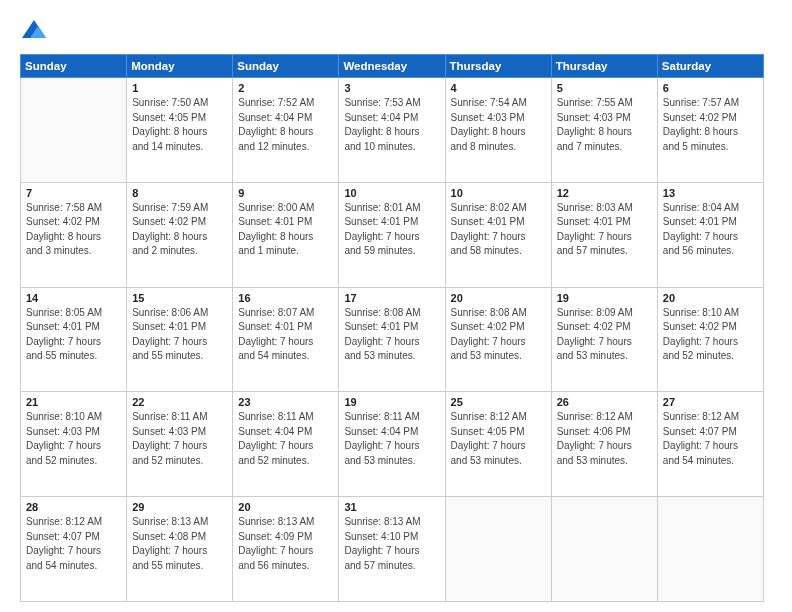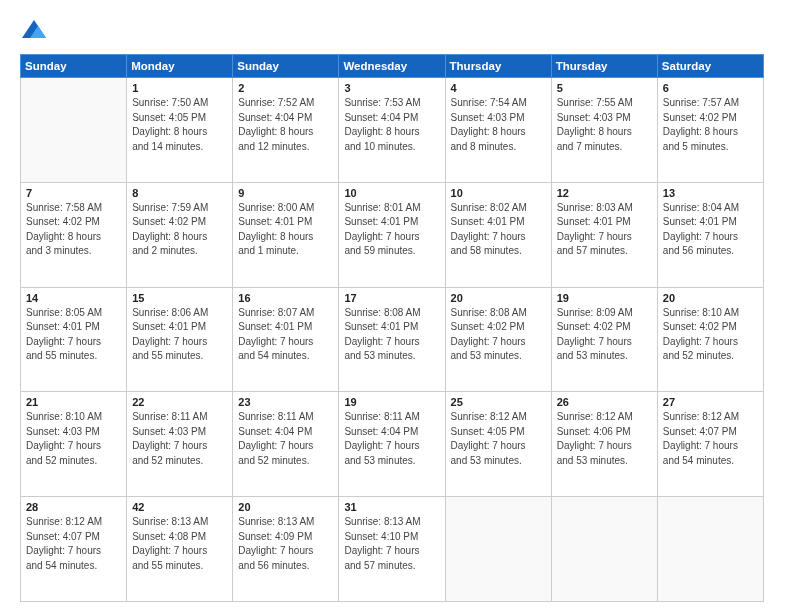--- a/index.html
+++ b/index.html
@@ -254,21 +254,21 @@
             <span class="day-number">27</span>
             <div class="day-info">Sunrise: 8:12 AM<br>Sunset: 4:07 PM<br>Daylight: 7 hours<br>and 54 minutes.</div>
           </td>
         </tr>
         <tr class="week-row">
           <td>
             <span class="day-number">28</span>
             <div class="day-info">Sunrise: 8:12 AM<br>Sunset: 4:07 PM<br>Daylight: 7 hours<br>and 54 minutes.</div>
           </td>
           <td>
-            <span class="day-number">42</span>
+            <span class="day-number">29</span>
             <div class="day-info">Sunrise: 8:13 AM<br>Sunset: 4:08 PM<br>Daylight: 7 hours<br>and 55 minutes.</div>
           </td>
           <td>
             <span class="day-number">20</span>
             <div class="day-info">Sunrise: 8:13 AM<br>Sunset: 4:09 PM<br>Daylight: 7 hours<br>and 56 minutes.</div>
           </td>
           <td>
             <span class="day-number">31</span>
             <div class="day-info">Sunrise: 8:13 AM<br>Sunset: 4:10 PM<br>Daylight: 7 hours<br>and 57 minutes.</div>
           </td>

